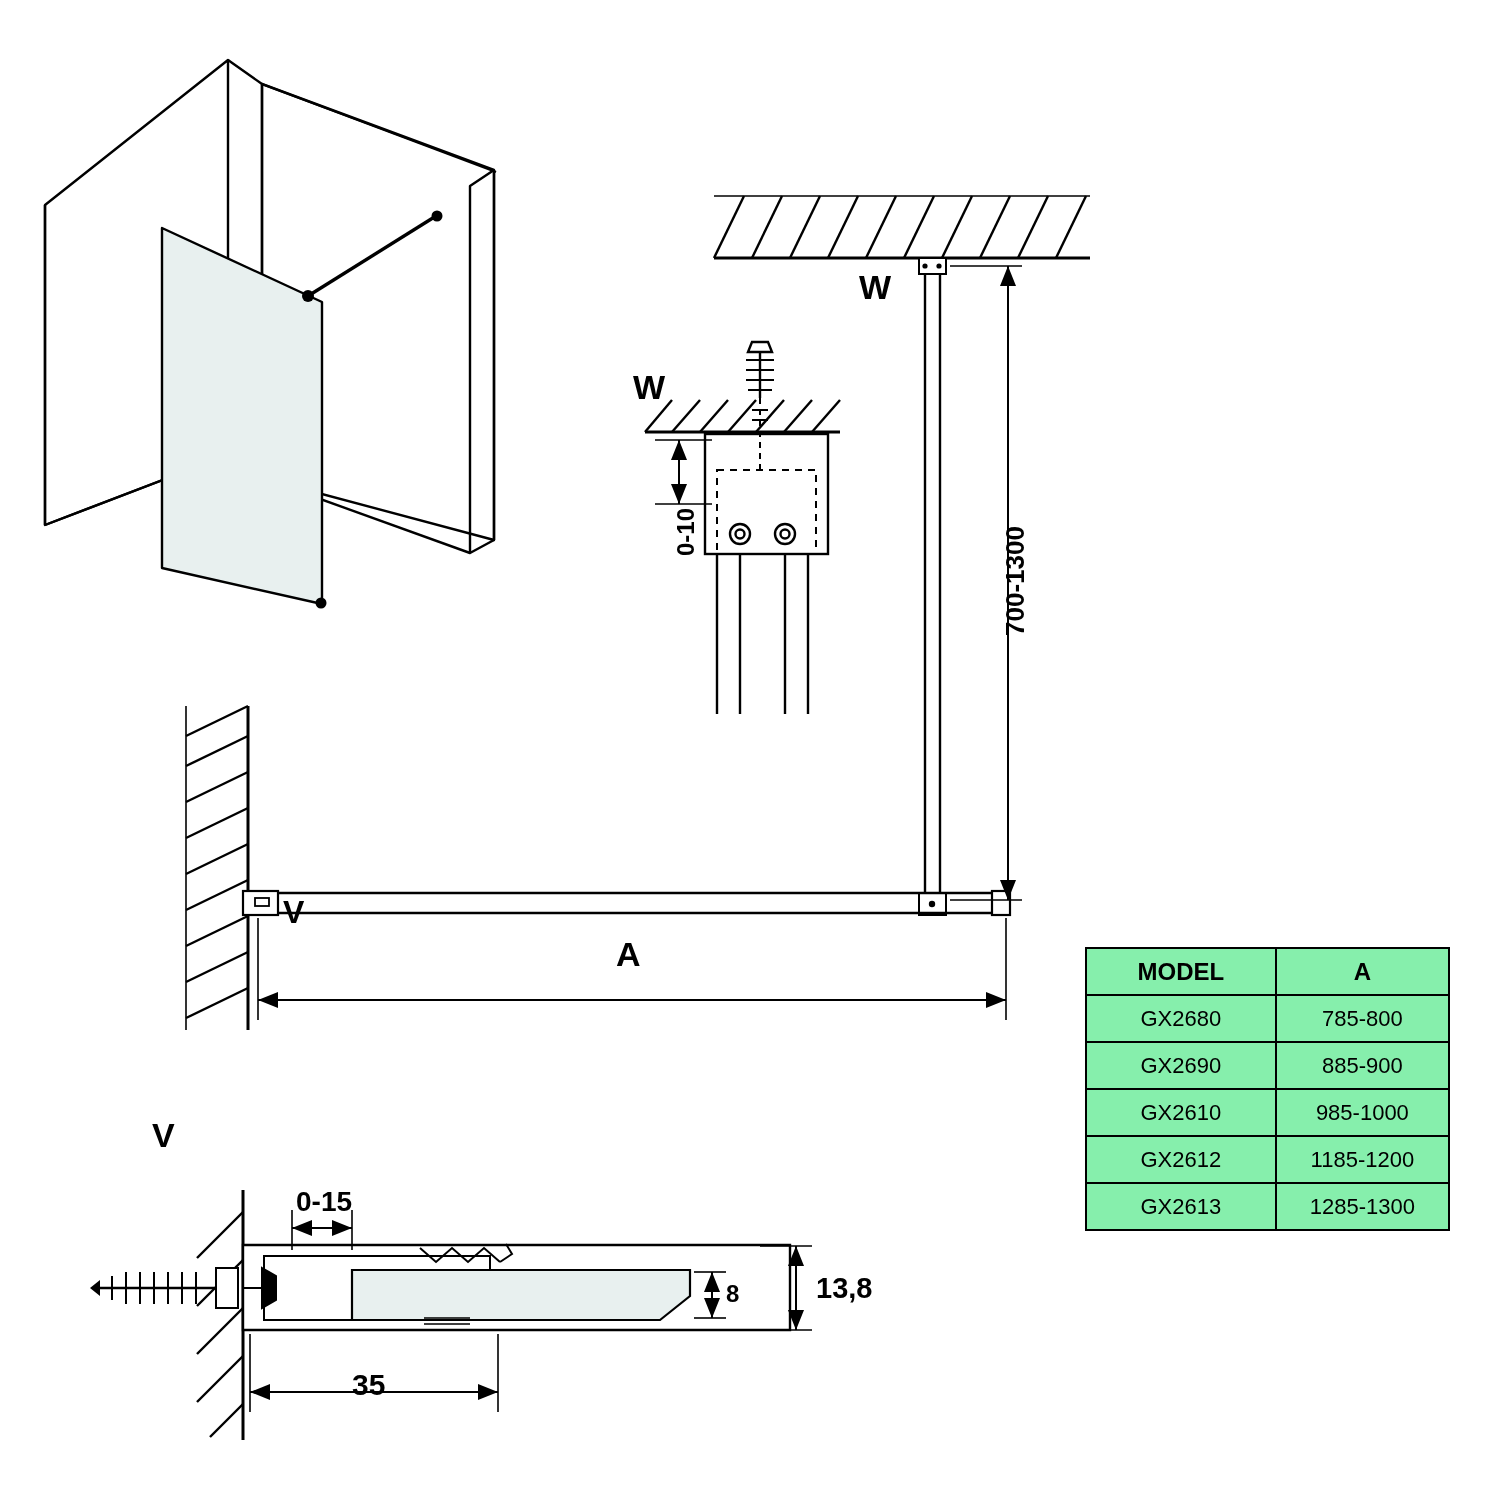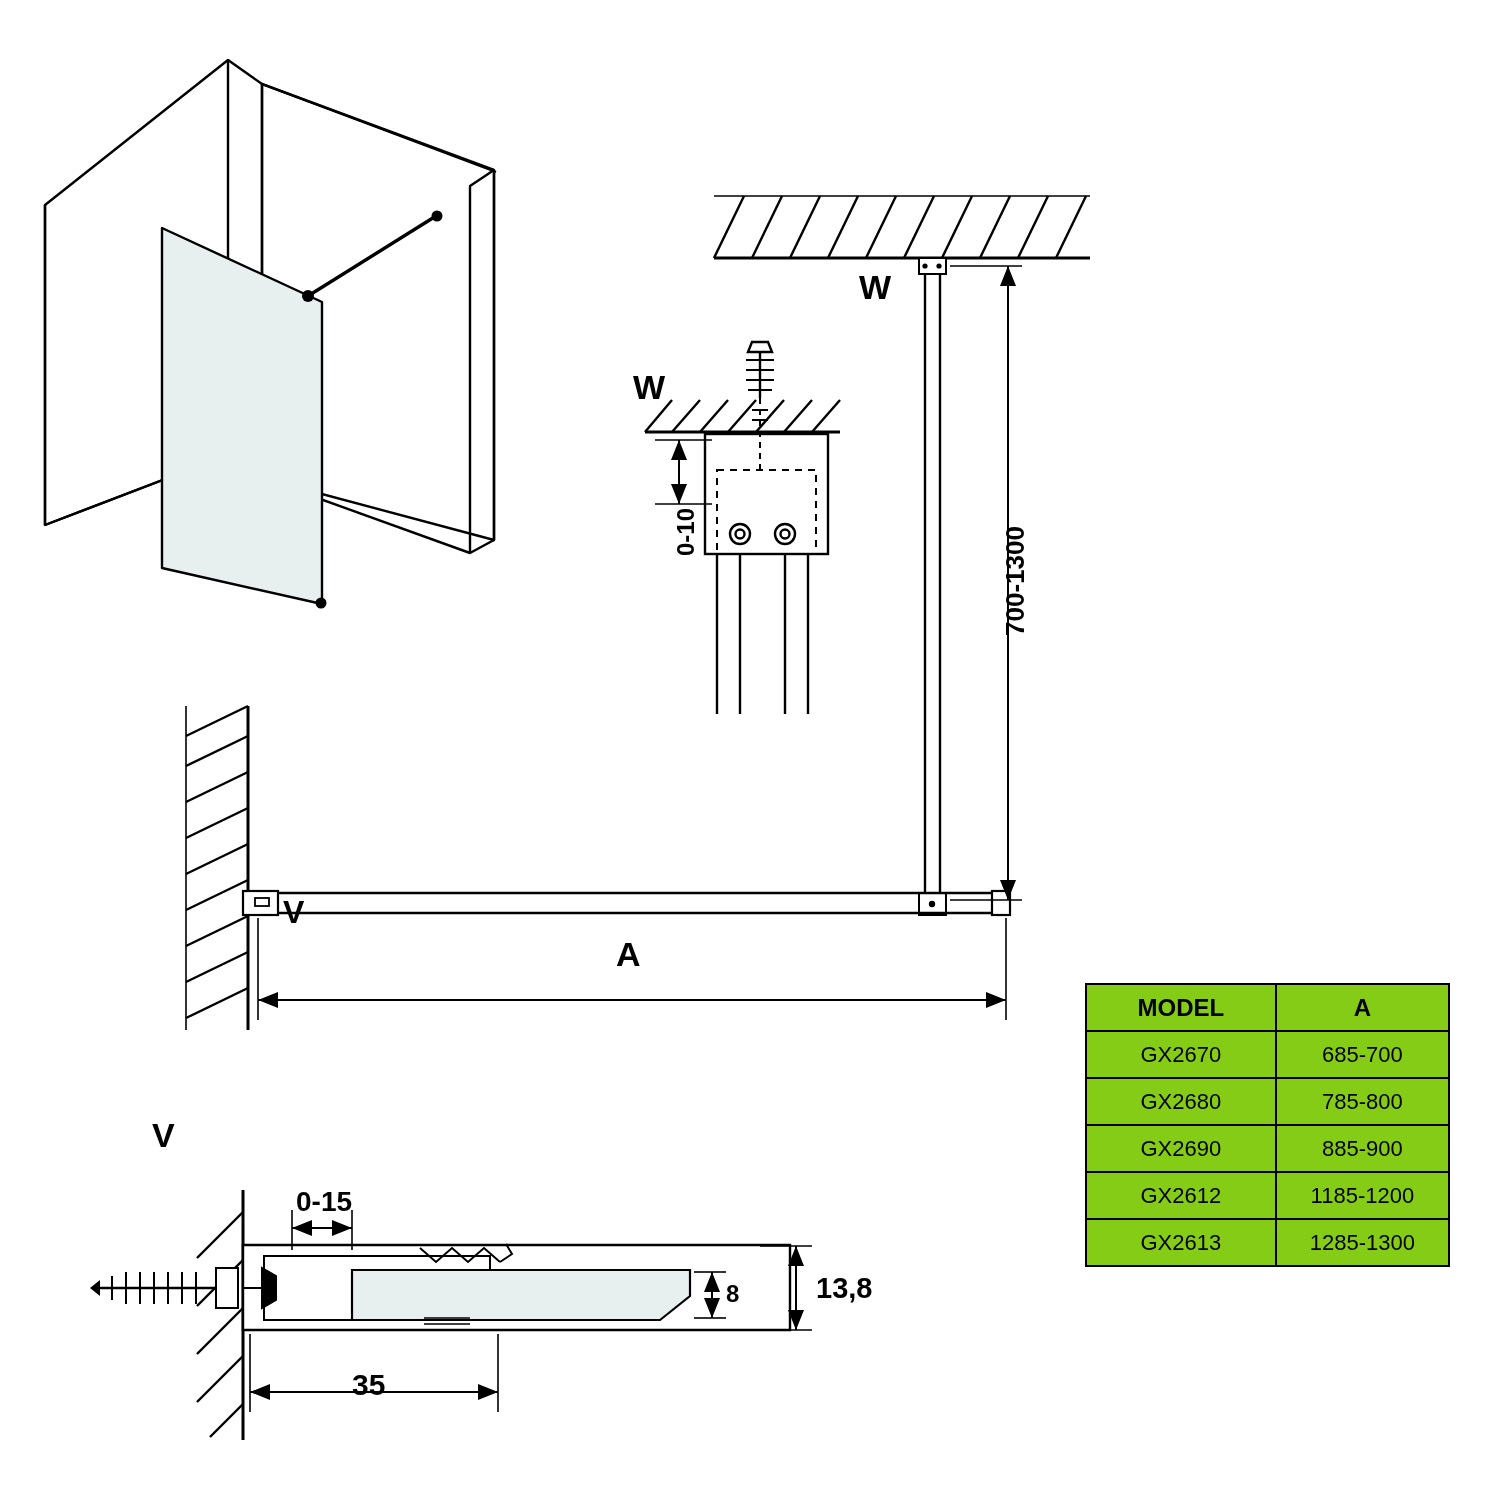--- a/index.html
+++ b/index.html
@@ -37,22 +37,21 @@
     transform-origin: 0 0;
     transform: rotate(-90deg);
   }
   
   #model-table {
     position: absolute;
     left: 1085px;
     top: 947px;
     width: 365px;
     border-collapse: collapse;
-    background: #84cc16;
-    margin-top: 36px;
+    background: #86efac;
   }
   #model-table td, #model-table th {
     border: 2px solid #000000;
     text-align: center;
     font-family: "Liberation Sans", sans-serif;
     font-size: 22px;
     height: 45px;
     padding: 0 4px;
   }
   #model-table th {
@@ -249,32 +248,32 @@
 
   <table id="model-table">
     <thead>
       <tr>
         <th class="model-col">MODEL</th>
         <th class="a-col">A</th>
       </tr>
     </thead>
     <tbody>
       <tr>
-        <td class="model-col">GX2670</td>
-        <td class="a-col">685-700</td>
-      </tr>
-      <tr>
         <td class="model-col">GX2680</td>
         <td class="a-col">785-800</td>
       </tr>
       <tr>
         <td class="model-col">GX2690</td>
         <td class="a-col">885-900</td>
       </tr>
       <tr>
+        <td class="model-col">GX2610</td>
+        <td class="a-col">985-1000</td>
+      </tr>
+      <tr>
         <td class="model-col">GX2612</td>
         <td class="a-col">1185-1200</td>
       </tr>
       <tr>
         <td class="model-col">GX2613</td>
         <td class="a-col">1285-1300</td>
       </tr>
     </tbody>
   </table>
 

